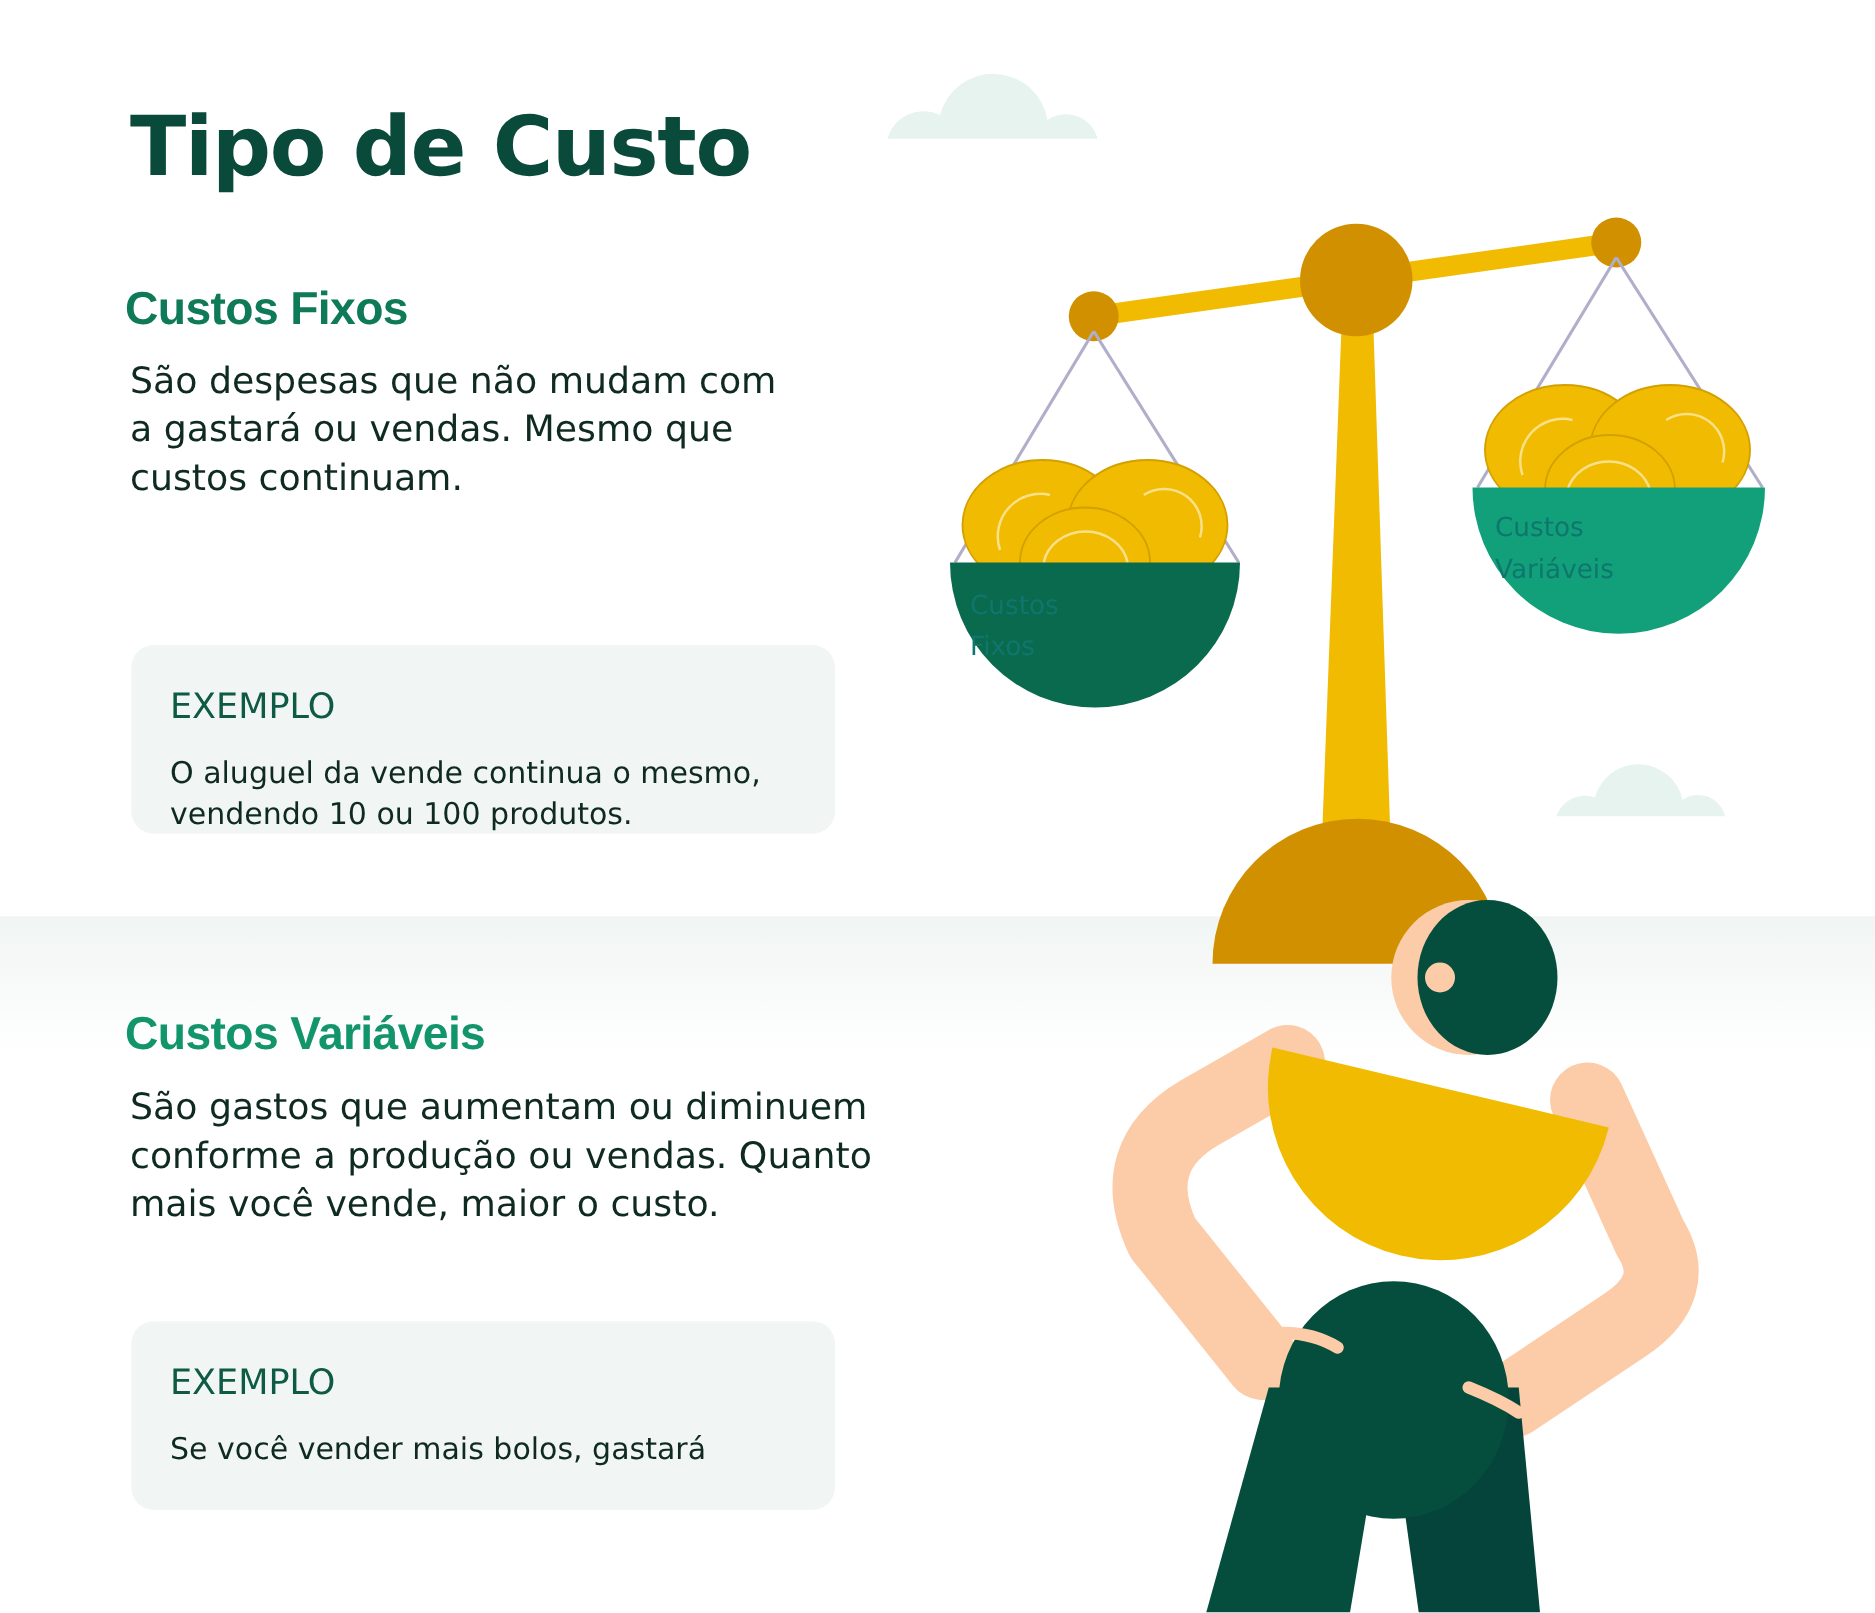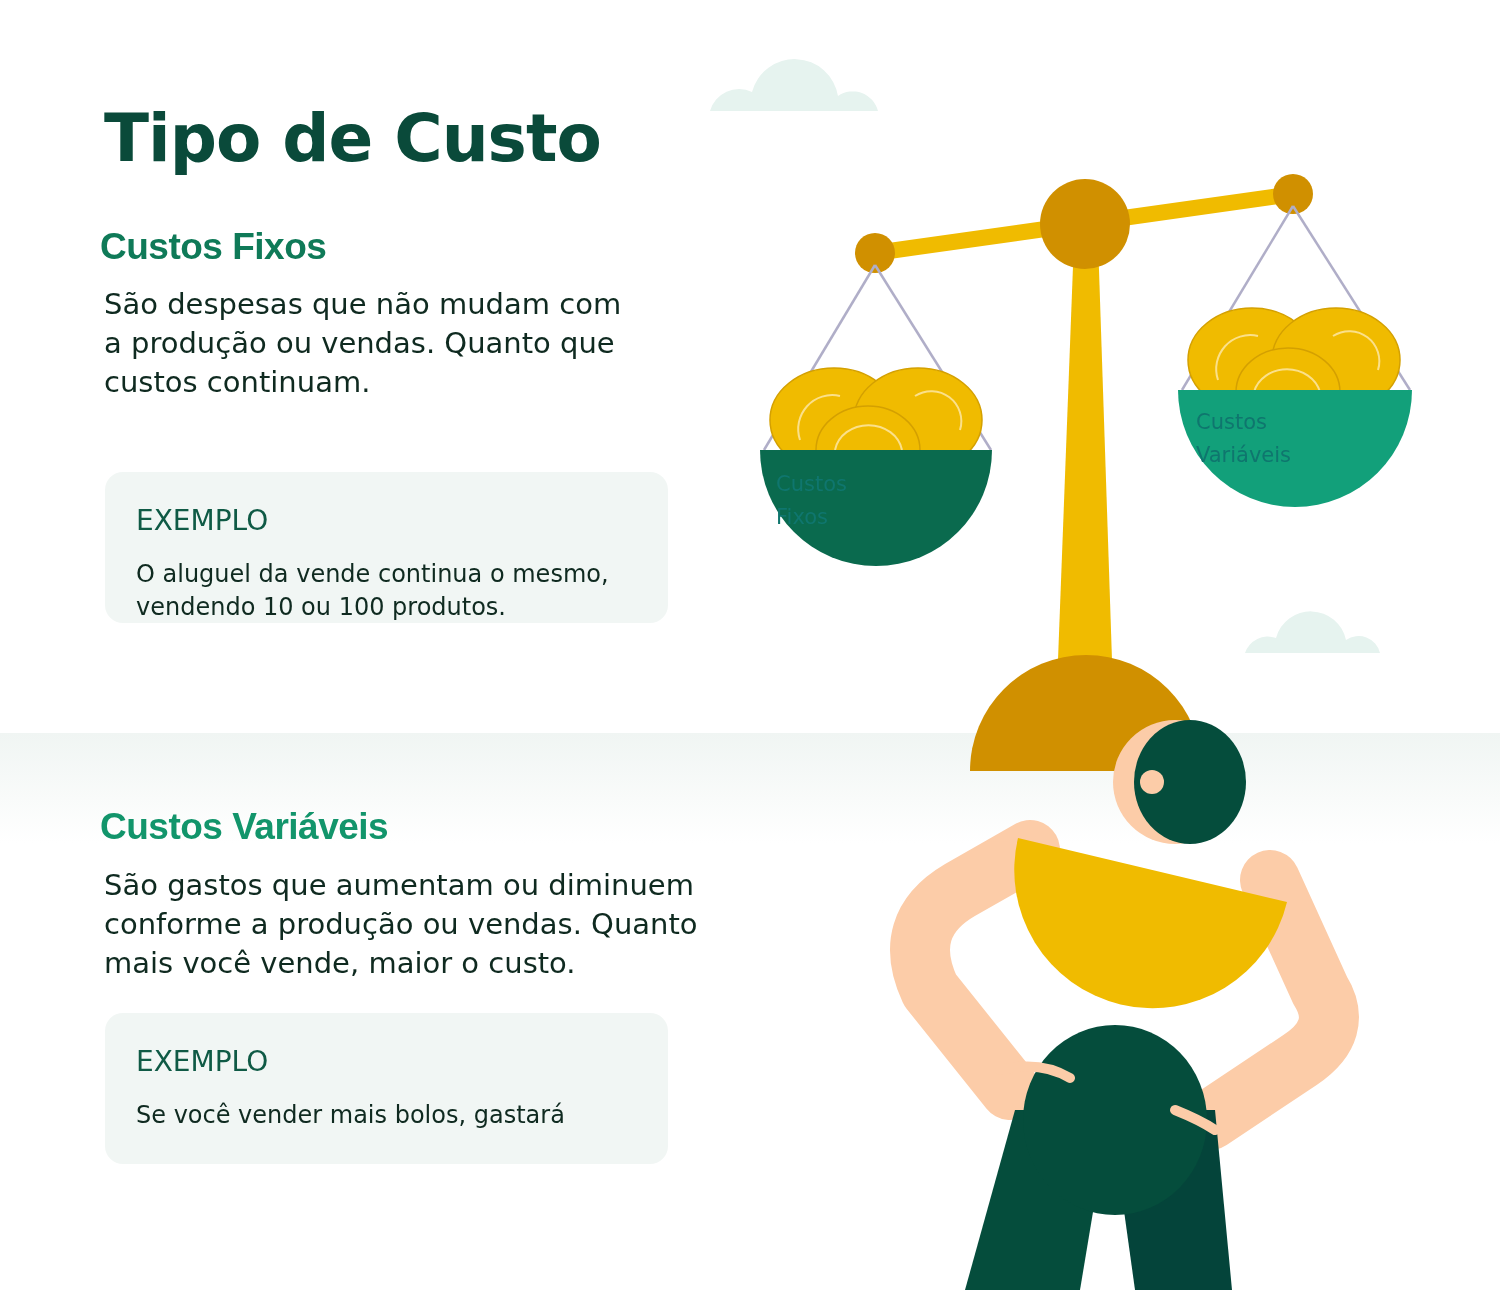--- a/index.html
+++ b/index.html
@@ -6,38 +6,38 @@
     body {
       width: 1500px; height: 1290px; position: relative; overflow: hidden;
       background: #ffffff;
       font-family: "Liberation Sans", sans-serif;
     }
     .band {
       position: absolute; left: 0; top: 733px; width: 1500px; height: 110px;
       background: linear-gradient(to bottom, #f0f5f3 0%, #ffffff 100%);
     }
     .title {
-      position: absolute; left: 104px; top: 100px; margin: 0;
+      position: absolute; left: 104px; top: 79px; margin: 0;
       font-size: 66px; font-weight: bold; color: #0a4a3a; letter-spacing: -1px;
       font-family: "DejaVu Sans", sans-serif;
     }
     .section-heading {
       position: absolute; left: 100px; margin: 0;
       font-size: 37px; font-weight: bold; color: #0f7a58;
       font-family: Liberation Sans, sans-serif; letter-spacing: -0.5px;
     }
     .section-heading.variable { color: #12956b; }
     .desc {
       position: absolute; left: 104px; margin: 0;
       font-size: 29px; line-height: 39px; color: #0f2a20;
       font-family: "DejaVu Sans", sans-serif;
     }
     .example-card {
       position: absolute; left: 105px; width: 563px; height: 151px;
-      background: #f1f6f4; border-radius: 18px;
+      background: #f1f6f4; border-radius: 18px; margin-top: 44px;
     }
     .example-label {
       position: absolute; left: 31px; top: 32px; margin: 0;
       font-size: 28px; color: #0f5a45; font-family: "DejaVu Sans", sans-serif;
     }
     .example-text {
       position: absolute; left: 31px; top: 86px; margin: 0; width: 520px;
       font-size: 24px; line-height: 33px; color: #0f2a20;
       font-family: "DejaVu Sans", sans-serif;
     }
@@ -50,21 +50,21 @@
 </head>
 <body>
 
 <div class="band"></div>
 
 <h1 class="title">Tipo de Custo</h1>
 
 <h2 class="section-heading" style="top:226px;">Custos Fixos</h2>
 <div class="desc" style="top:285px;">
   <div>São despesas que não mudam com</div>
-  <div>a produção ou vendas. Quanto que</div>
+  <div>a gastará ou vendas. Mesmo que</div>
   <div>custos continuam.</div>
 </div>
 <div class="example-card" style="top:472px;">
   <p class="example-label">EXEMPLO</p>
   <div class="example-text">
     <div>O aluguel da vende continua o mesmo,</div>
     <div>vendendo 10 ou 100 produtos.</div>
   </div>
 </div>
 

